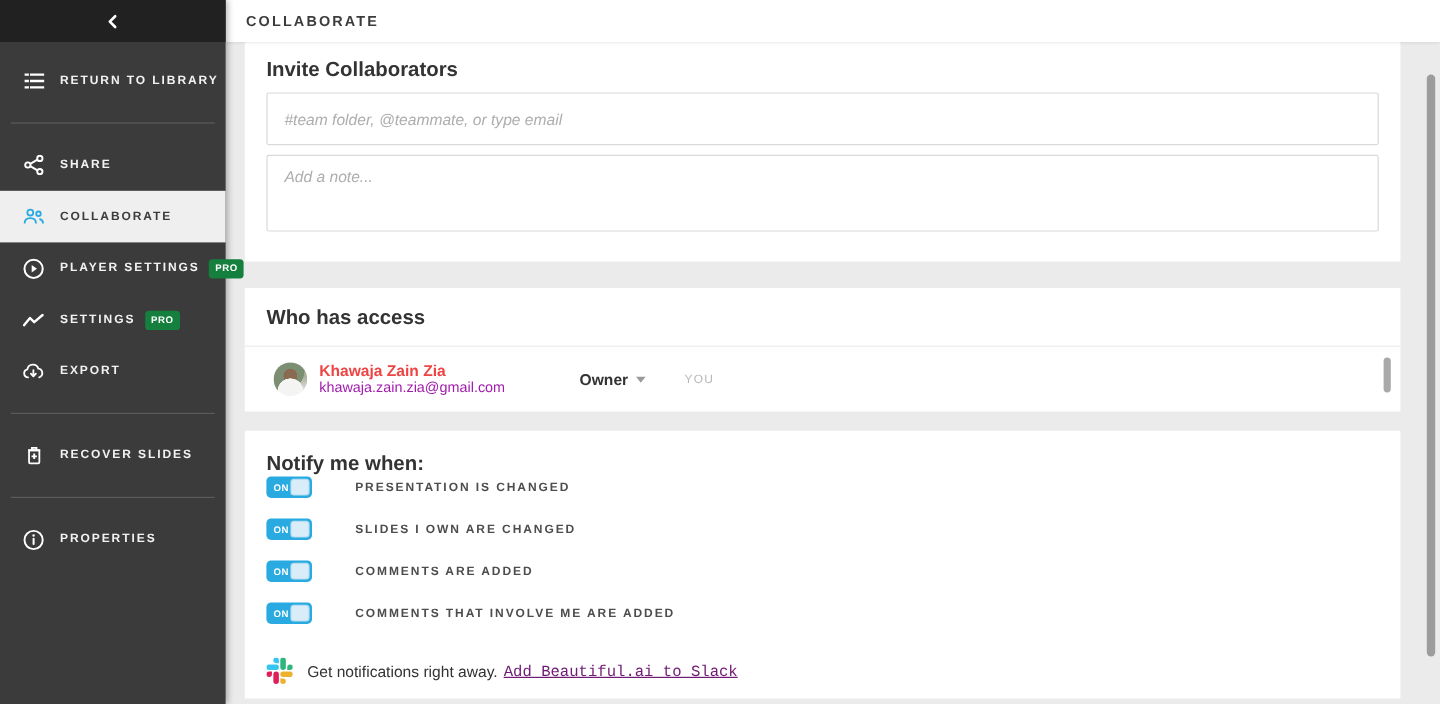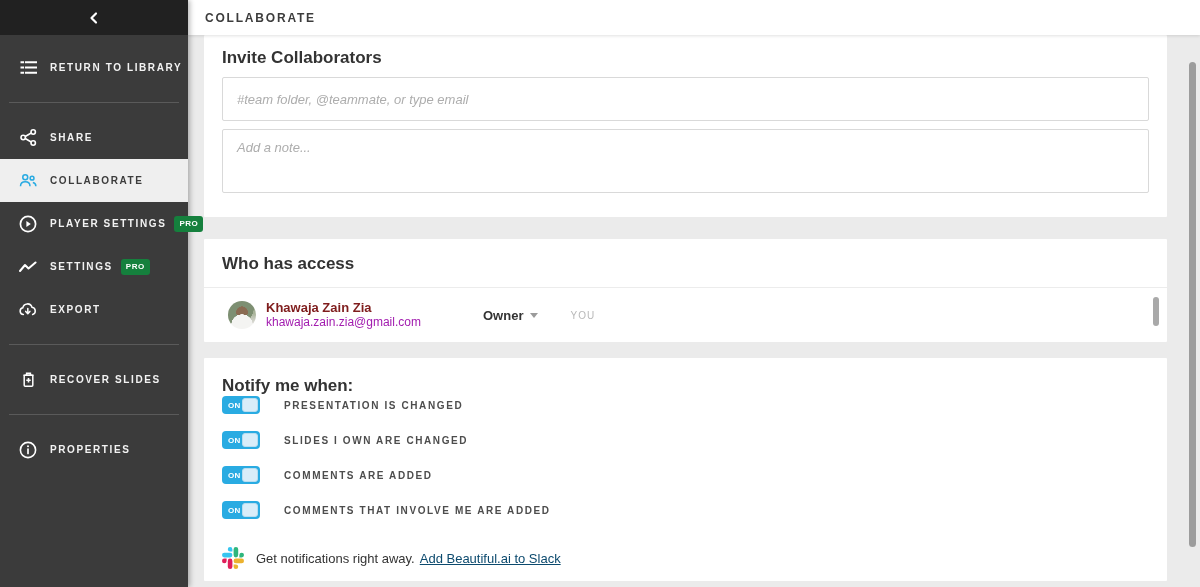--- a/index.html
+++ b/index.html
@@ -36,39 +36,39 @@
   .access-head { padding:15px 18px 13px; }
   .access-divider { height:1px; background:#ececec; }
   .user-row { display:flex; align-items:center; height:54px; padding-left:24px; }
   .avatar { width:28px; height:28px; border-radius:50%; flex-shrink:0; overflow:hidden;
             background:
               radial-gradient(circle at 50% 86%, #f4f4f2 0 38%, transparent 39%),
               radial-gradient(circle at 50% 40%, #8a6b52 0 26%, transparent 27%),
               radial-gradient(circle at 28% 22%, #7d8f72 0 60%, transparent 61%),
               linear-gradient(180deg,#90a183 0%, #aab49b 45%, #d8d8d2 75%, #e9e9e5 100%); }
   .user-info { margin-left:10px; width:195px; }
-  .user-name { font-size:13px; font-weight:bold; color:#7f1d1d; line-height:15px; }
+  .user-name { font-size:13px; font-weight:bold; color:#ef4444; line-height:15px; }
   .user-email { font-size:12px; color:#a21caf; line-height:15px; }
   .role-select { margin-left:22px; display:flex; align-items:center; cursor:pointer; }
   .role-label { font-size:13px; font-weight:bold; color:#333; }
   .role-caret { margin-left:7px; width:0; height:0; border-left:4px solid transparent; border-right:4px solid transparent; border-top:5px solid #9b9b9b; }
   .you-badge { margin-left:32px; font-size:10px; letter-spacing:1px; color:#b8b8b8; }
   .inner-scrollbar { position:absolute; right:8px; top:58px; width:6px; height:29px; border-radius:3px; background:#a9a9a9; }
 
   .card-notify { margin-top:16px; padding:18px 18px 0; height:223px; }
   .toggle-row { display:flex; align-items:center; margin-bottom:17px; }
   .toggle-row:first-of-type { margin-top:24px; }
   .toggle { width:38px; height:18px; background:#29abe2; border-radius:4px; position:relative; cursor:pointer; flex-shrink:0;text-align:center; }
   .toggle-on-text { position:absolute; left:6px; top:5px; font-size:8px; font-weight:bold; color:#fff; letter-spacing:.3px; }
   .toggle-knob { position:absolute; right:2px; top:2px; width:16px; height:14px; background:#d9edf9; border:1px solid #b9ddf0; border-radius:3px; }
-  .toggle-label { margin-left:24px; font-size:10px; font-weight:bold; letter-spacing:1.6px; color:#4d4d4d; }
+  .toggle-label { margin-left:36px; font-size:10px; font-weight:bold; letter-spacing:1.6px; color:#4d4d4d; }
   .slack-row { display:flex; align-items:center; margin-top:28px; }
   .slack-icon { width:22px; height:22px; flex-shrink:0; }
   .slack-text { margin-left:12px; font-size:13px; color:#333; }
-  .slack-link { margin-left:5px; font-size:13px; color:#0c4a6e; text-decoration:underline; cursor:pointer; }
+  .slack-link { margin-left:5px; font-size:13px; color:#701a75; text-decoration:underline; cursor:pointer;font-family:Liberation Mono, monospace; }
 
   .main-scrollbar { position:absolute; right:4px; top:62px; width:7px; height:485px; border-radius:4px; background:#9c9c9c; z-index:3; }
 
   svg { display:block; }
 </style>
 </head>
 <body>
 
 <div class="app">
 

